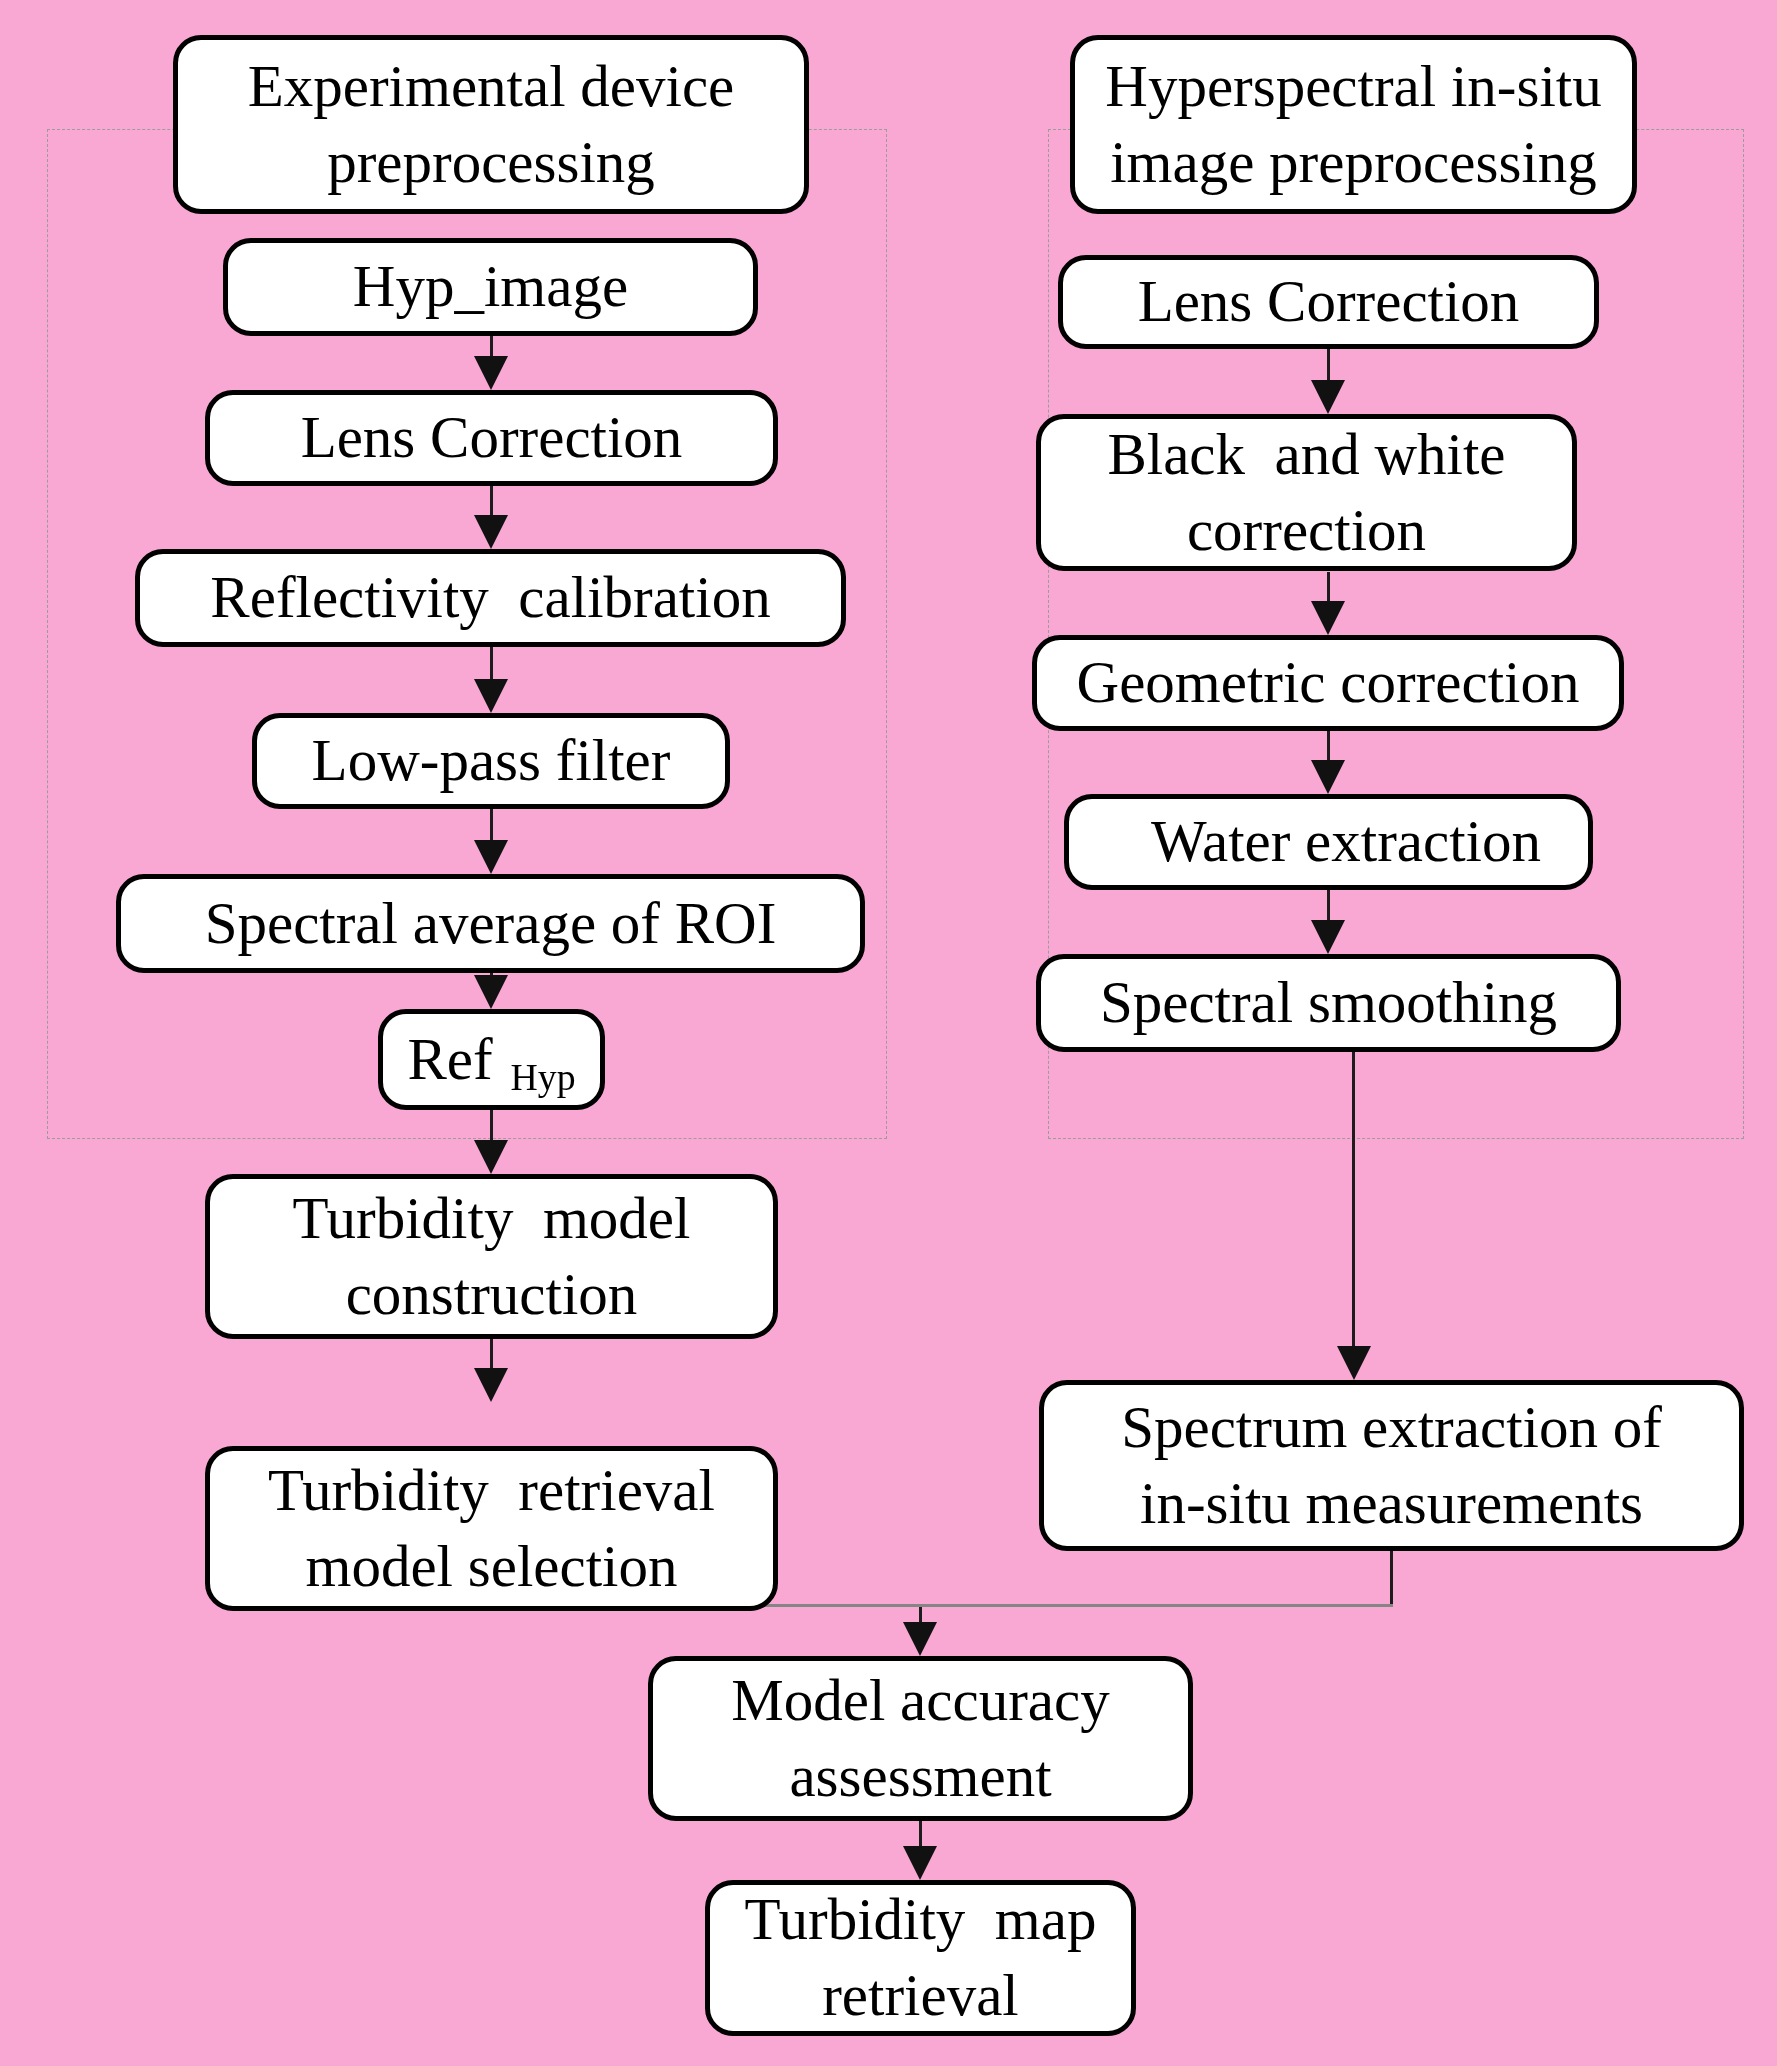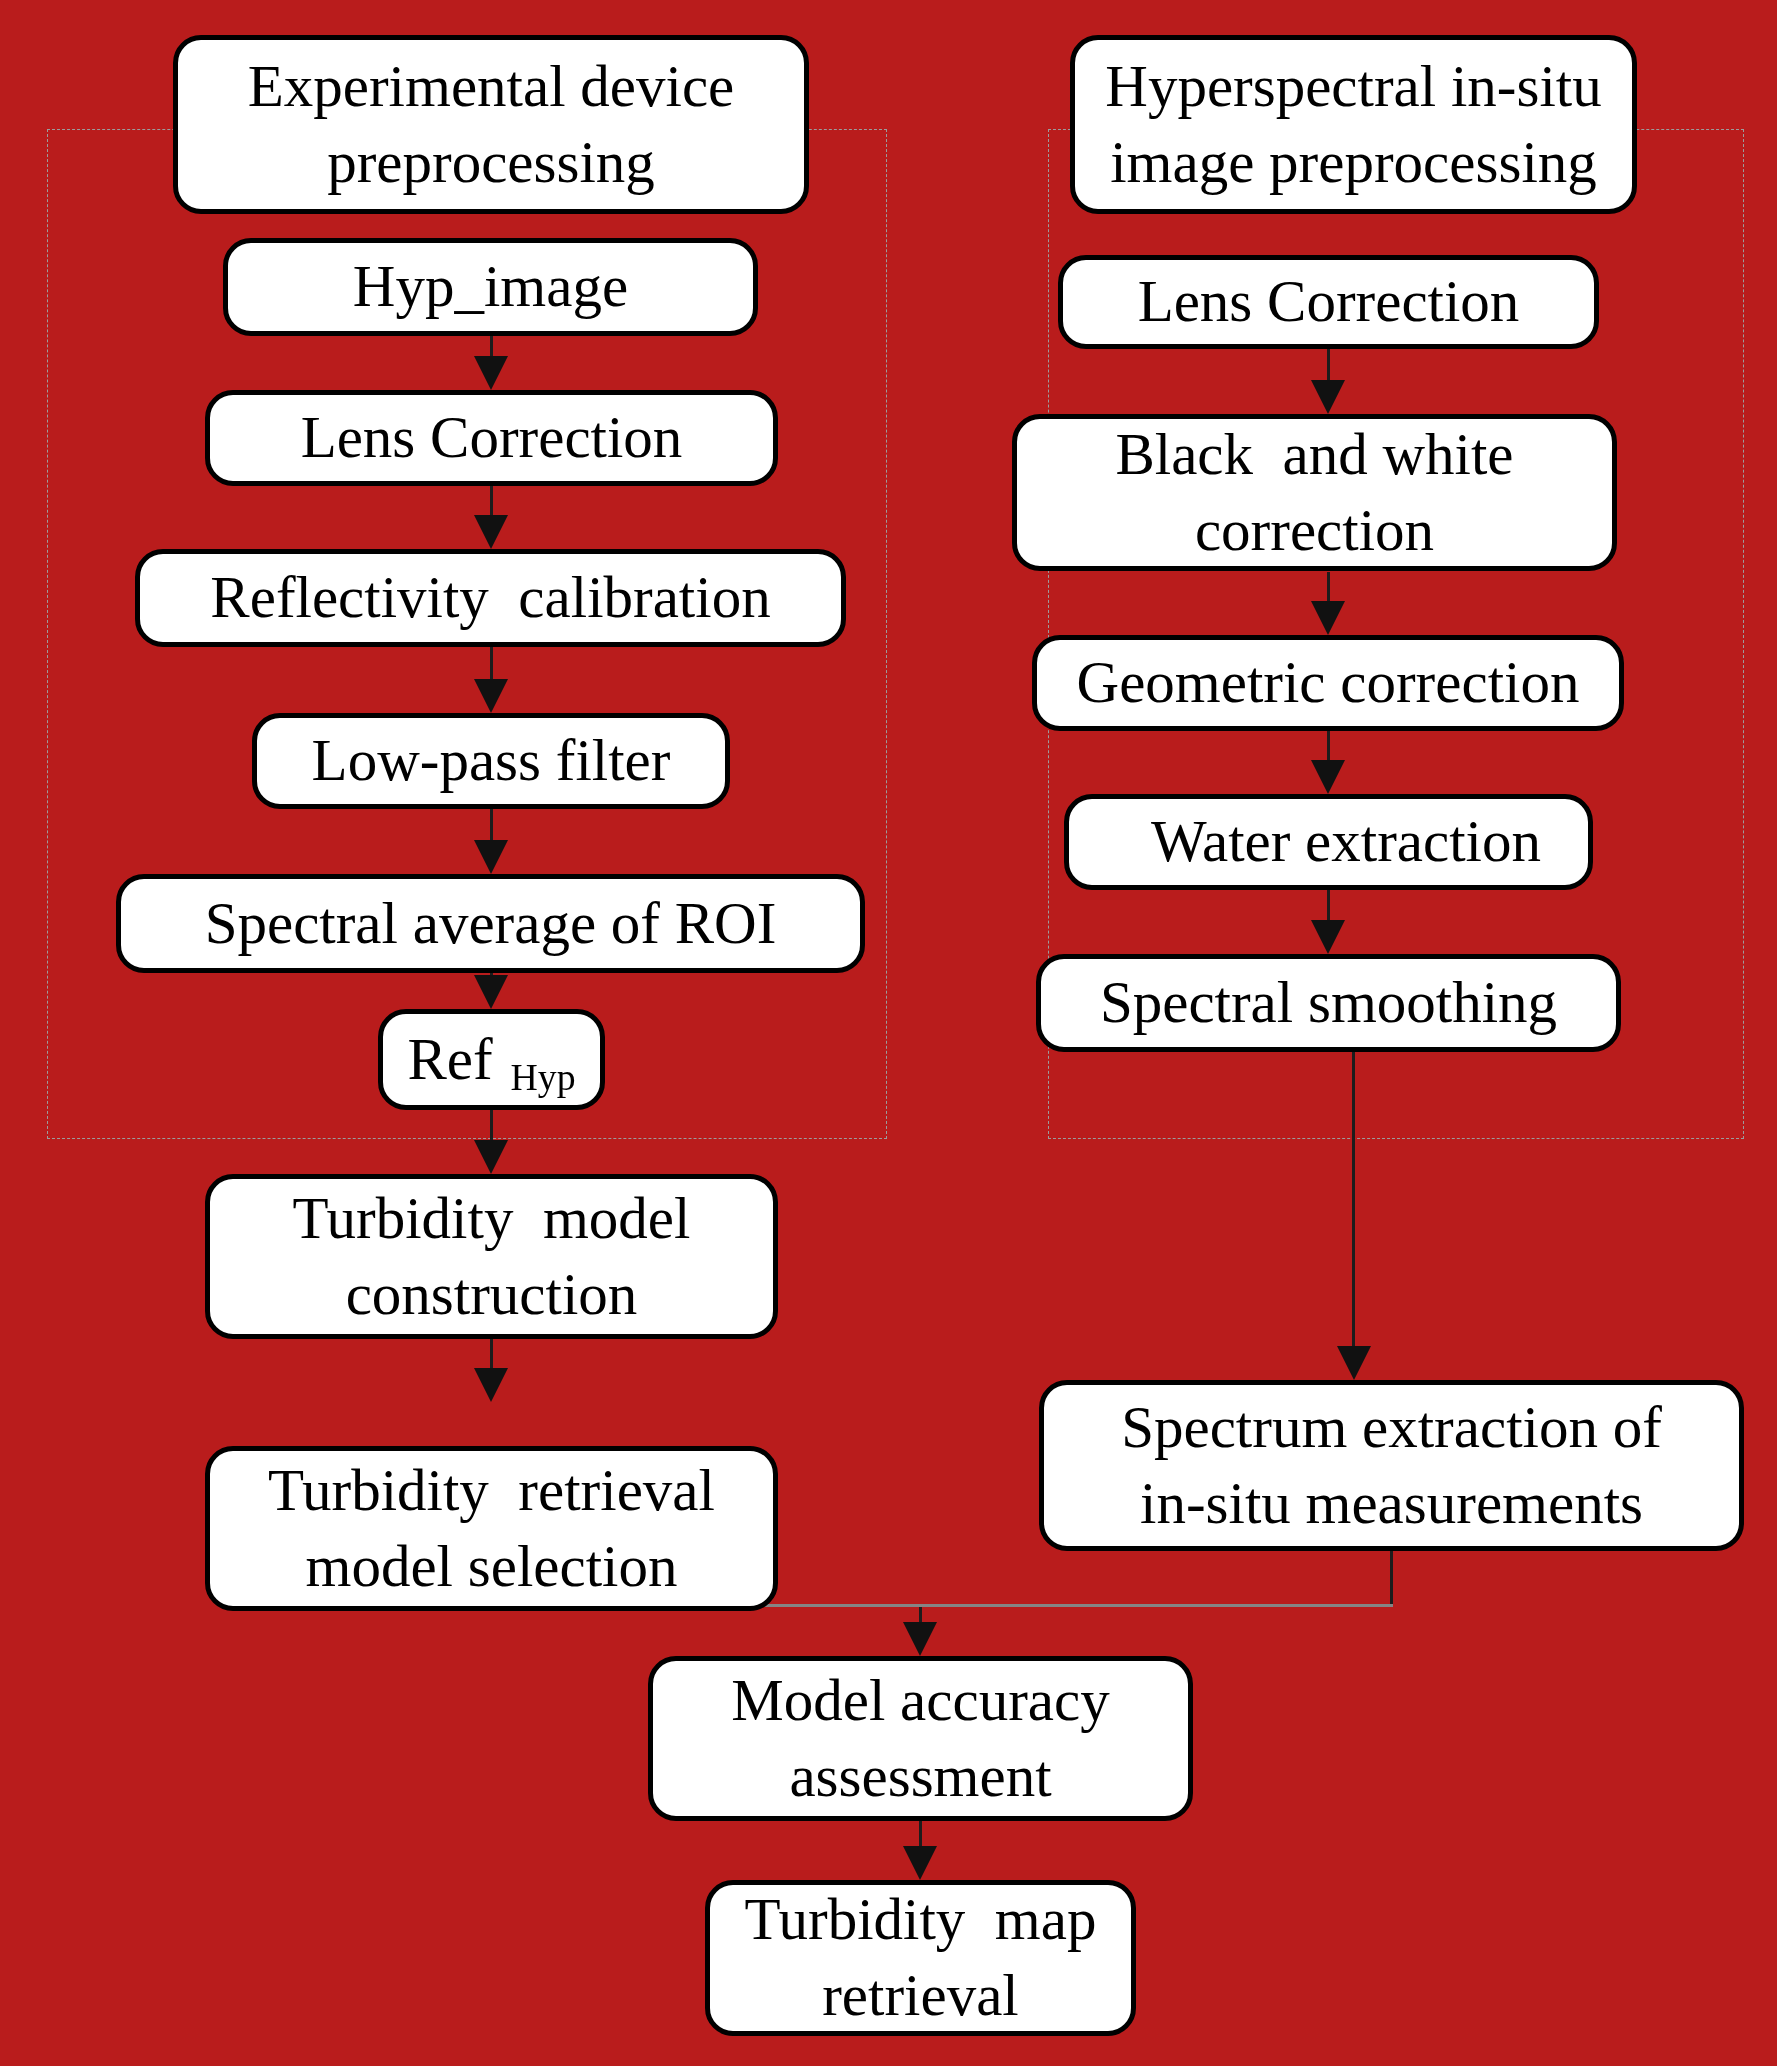--- a/index.html
+++ b/index.html
@@ -1,20 +1,20 @@
 <!DOCTYPE html>
 <html style="font-size:10px"><head>
 <meta charset="utf-8">
 <style>
   html, body { margin: 0; padding: 0; background: #ffffff; }
   .canvas {
     position: relative;
     width: 1778px;
     height: 2066px;
-    background: #b91c1c;
+    background: #f9a8d4;
     font-family: "Liberation Serif", serif;
     color: #000000;
     overflow: hidden;
   }
   .node {
     position: absolute;
     box-sizing: border-box;
     display: flex;
     align-items: center;
     justify-content: center;
@@ -135,21 +135,21 @@
 construction</span></div>
 
   <div class="node" style="left:205px; top:1402px; width:573px; height:165px;margin-top:44px;"><span>Turbidity  retrieval
 model selection</span></div>
 
   <div class="node" style="left:1070px; top:35px; width:567px; height:179px;"><span>Hyperspectral in-situ
 image preprocessing</span></div>
 
   <div class="node" style="left:1058px; top:255px; width:541px; height:94px;"><span>Lens Correction</span></div>
 
-  <div class="node" style="left:1012px; top:414px; width:605px; height:157px;"><span>Black  and white
+  <div class="node" style="left:1036px; top:414px; width:541px; height:157px;"><span>Black  and white
 correction</span></div>
 
   <div class="node" style="left:1032px; top:635px; width:592px; height:96px;"><span>Geometric correction</span></div>
 
   <div class="node" style="left:1064px; top:794px; width:529px; height:96px;padding-left:35px;"><span>Water extraction</span></div>
 
   <div class="node" style="left:1036px; top:954px; width:585px; height:98px;"><span>Spectral smoothing</span></div>
 
   <div class="node" style="left:1039px; top:1380px; width:705px; height:171px;"><span>Spectrum extraction of
 in-situ measurements</span></div>

